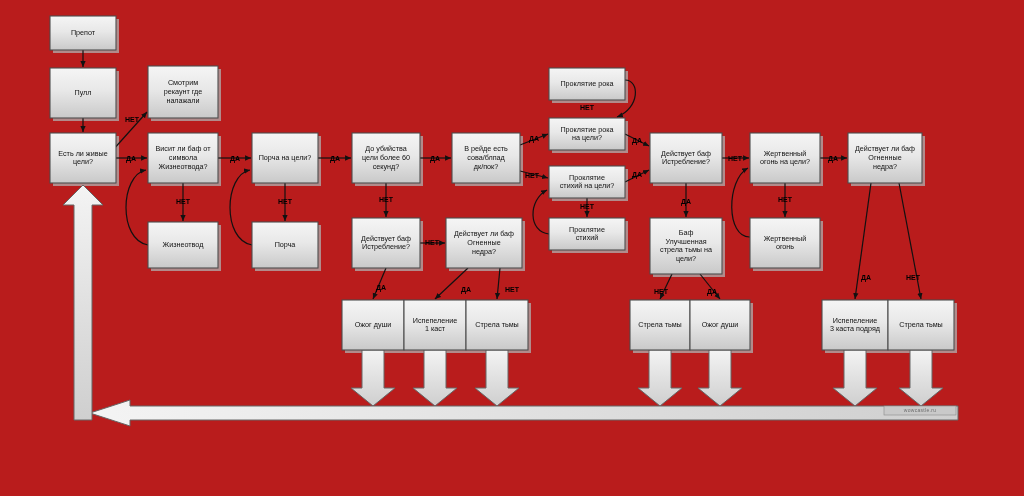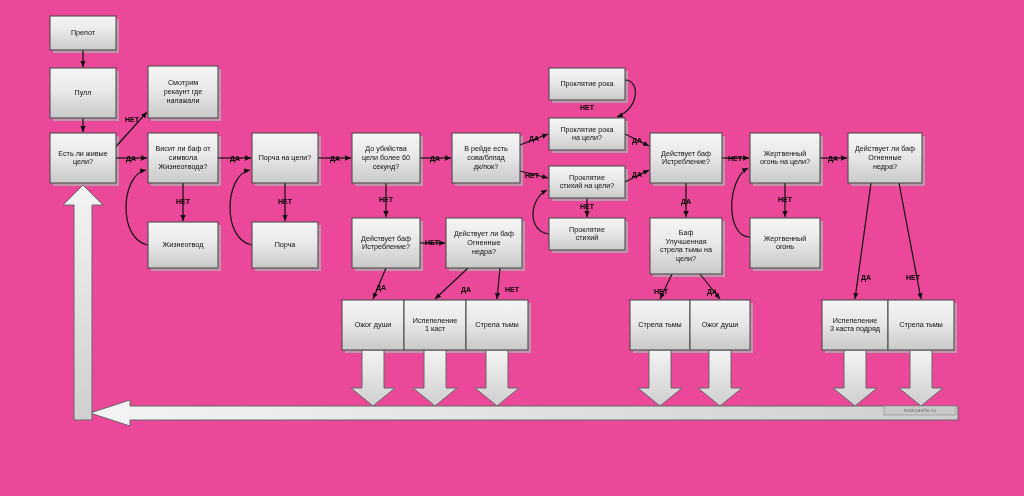--- a/index.html
+++ b/index.html
@@ -1,17 +1,17 @@
 <!DOCTYPE html>
 <html><head>
 <meta charset="utf-8">
 <style>
   html,body{margin:0;padding:0;background:#ffffff;}
   body{width:1024px;height:496px;overflow:hidden;font-family:"Liberation Sans","DejaVu Sans",sans-serif;}
-  #stage{position:relative;width:1024px;height:496px;background:#ec4899;}
+  #stage{position:relative;width:1024px;height:496px;background:#b91c1c;}
   svg{display:block;}
   .nodeText{font-family:"Liberation Sans","DejaVu Sans",sans-serif;font-size:7.2px;fill:#111;text-anchor:middle;dominant-baseline:middle;}
   .edgeLabel{font-family:"Liberation Sans","DejaVu Sans",sans-serif;font-size:7px;fill:#000;text-anchor:middle;dominant-baseline:middle;font-weight:bold;}
   .wm{font-family:"Liberation Sans","DejaVu Sans",sans-serif;font-size:5px;fill:#6d6d6d;text-anchor:middle;dominant-baseline:middle;letter-spacing:.3px;}
 </style>
 </head>
 <body>
 
 <div id="stage">
 <svg id="chart" width="1024" height="496" viewBox="0 0 1024 496">

